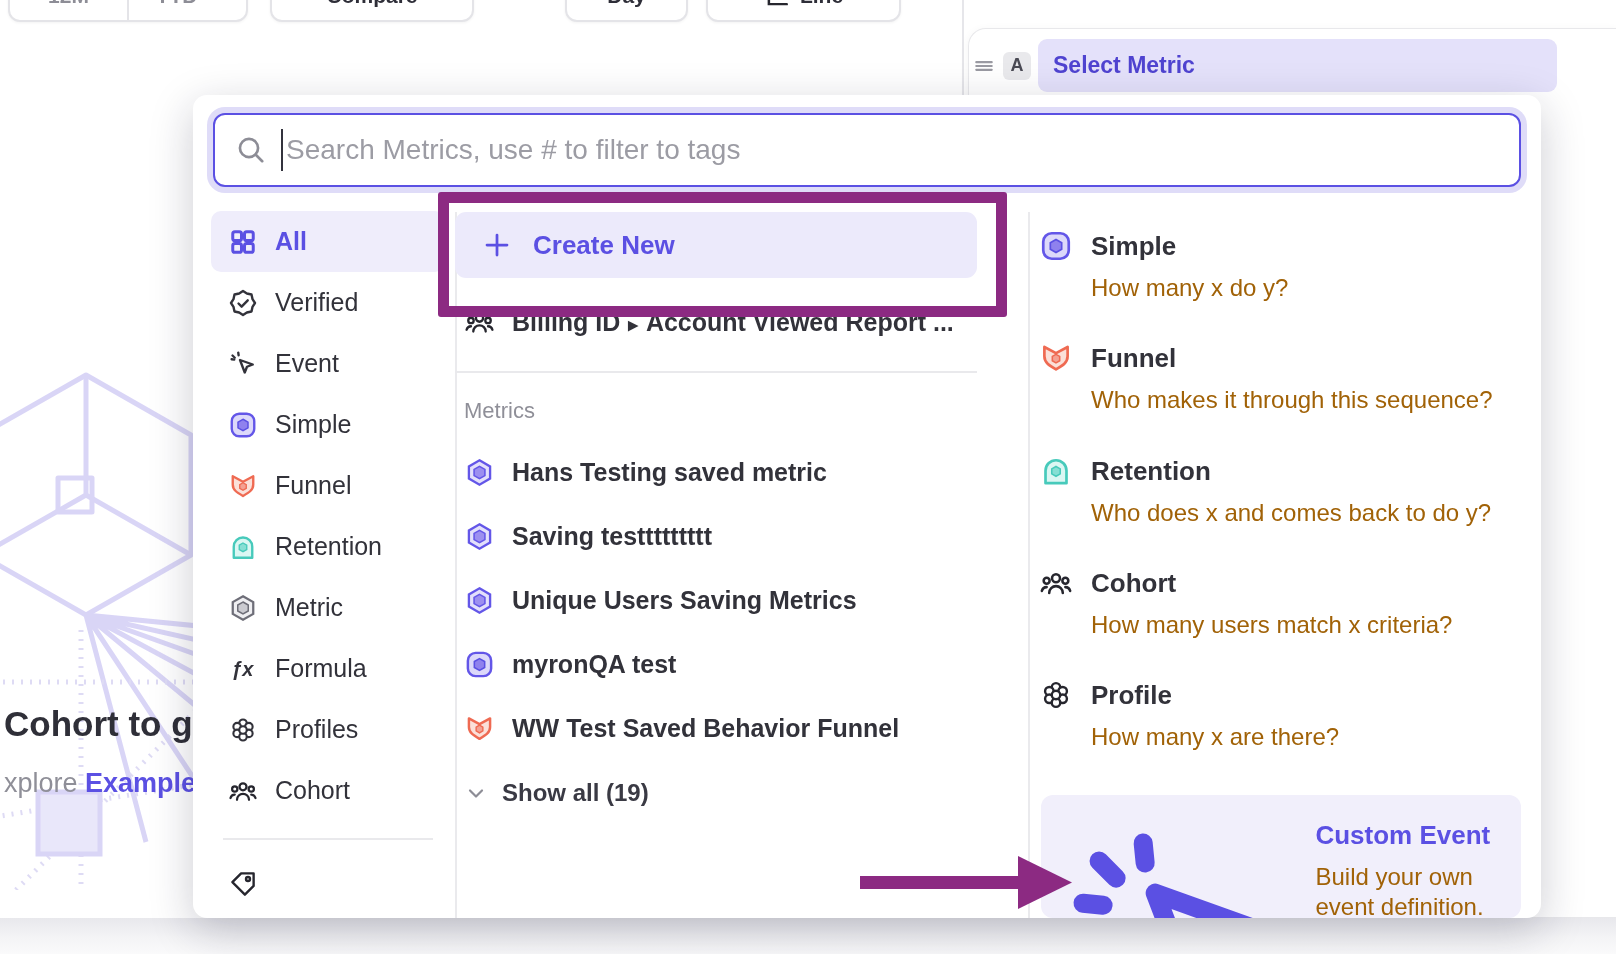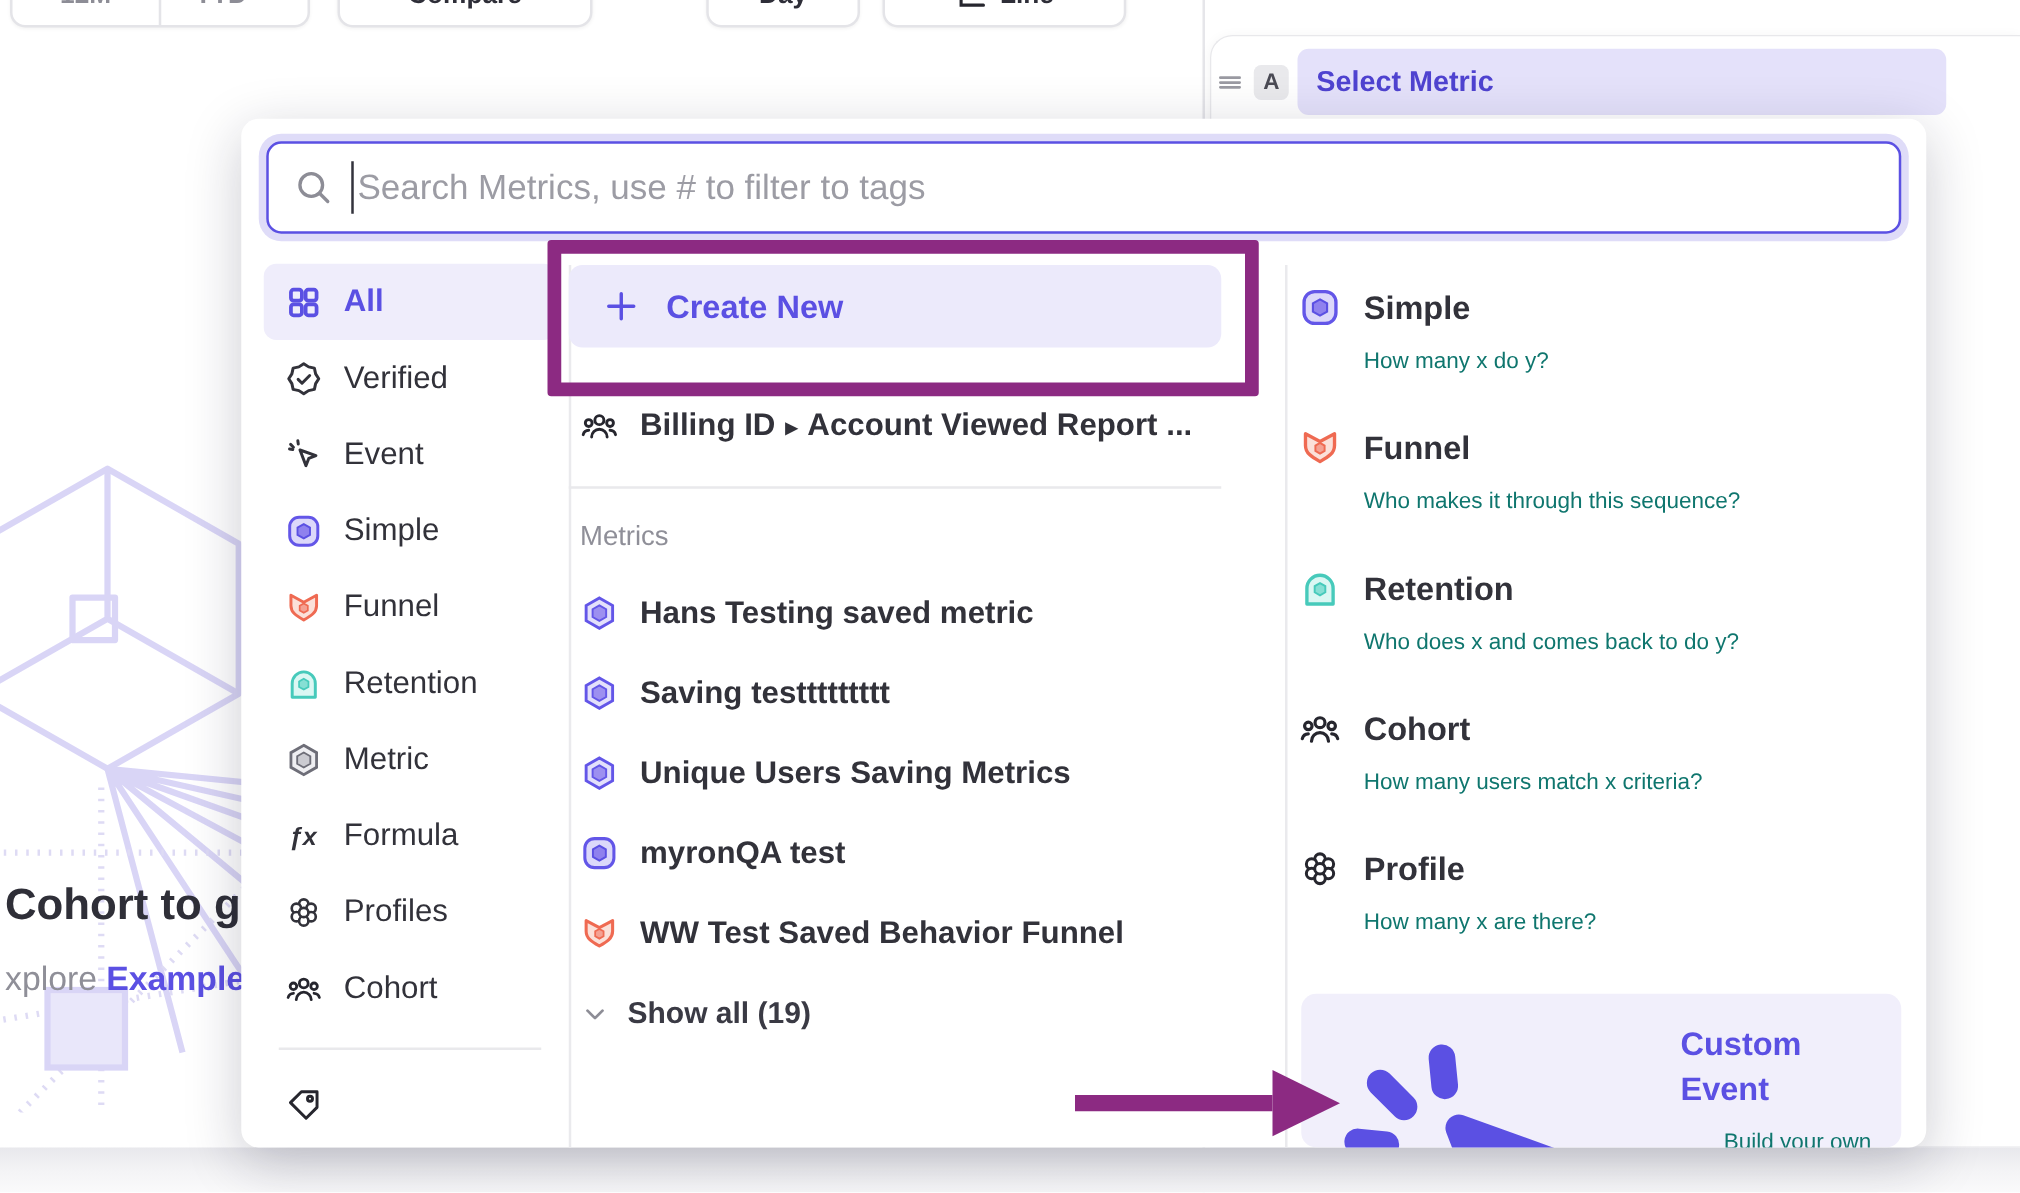--- a/index.html
+++ b/index.html
@@ -60,40 +60,40 @@
   .sidebar-divider { height:1.5px; background:#E9E9EC; margin:17px 12px 14px 12px; }
 
   
   .mid { position:absolute; left:262px; top:117px; width:530px; }
   .create-btn { width:522px; height:66px; background:#ECEAFB; border-radius:11px; display:flex; align-items:center;
     padding-left:27px; gap:21px; cursor:pointer; }
   .create-btn .plus { width:30px; height:30px; }
   .create-btn .clbl { font-size:26px; font-weight:700; color:#5B50E3; }
   .sec-heading { font-size:22px; font-weight:500; color:#8F8F98; padding-left:9px; }
   .recents-heading { margin-top:22px; }
-  .recent-row { margin-top:40px; height:44px; display:flex; align-items:center; gap:17px; padding-left:9px; cursor:pointer;text-align:right; }
+  .recent-row { margin-top:22px; height:44px; display:flex; align-items:center; gap:17px; padding-left:9px; cursor:pointer;text-align:right; }
   .recent-row .ricon { width:31px; height:31px; flex:0 0 auto; }
   .recent-text { font-size:25px; font-weight:600; color:#32323A; white-space:nowrap; }
   .recent-sep { font-size:19px; margin:0 8px; color:#32323A; }
   .mid-divider { height:1.5px; background:#E9E9EC; margin-top:27px; width:522px; }
   .metrics-heading { margin-top:25px; }
   .metric-list { margin-top:17px; }
   .metric-item { height:64px; display:flex; align-items:center; gap:17px; padding-left:9px; cursor:pointer; }
   .metric-item .micon { width:31px; height:31px; flex:0 0 auto; }
   .metric-item .mname { font-size:25px; font-weight:600; color:#32323A; white-space:nowrap; }
   .show-all { margin-top:12px; height:40px; display:flex; align-items:center; gap:14px; padding-left:9px; cursor:pointer; }
   .show-all .chev { width:24px; height:24px; }
   .show-all .salbl { font-size:24px; font-weight:600; color:#3A3A44; }
 
   
   .types { position:absolute; left:835px; top:0; width:493px; height:823px; }
   .type-row { position:absolute; left:11px; width:470px; display:flex; gap:18px; cursor:pointer; }
   .type-row .ticon { width:34px; height:34px; flex:0 0 auto; margin-top:1px; }
   .type-title { font-size:26px; font-weight:700; color:#32323A; line-height:36px; }
-  .type-desc { font-size:18px; font-weight:400; color:#0f766e; margin-top:9px; line-height:30px;text-align:right; }
+  .type-desc { font-size:24px; font-weight:400; color:#a16207; margin-top:9px; line-height:30px; }
   .type-highlight { position:absolute; left:13px; top:700px; width:480px; height:123px; background:#F1EFFB; border-radius:12px; }
   .type-highlight .type-row-inner { position:absolute; left:16px; top:22px; display:flex; gap:18px; width:440px; cursor:pointer; }
   .type-highlight .type-title { color:#5B50E3; }
 
   
   .annot-rect { position:absolute; left:438px; top:192px; width:569px; height:125px; border:11px solid #8C2A82;
     border-radius:3px; z-index:40; pointer-events:none; }
   .annot-arrow { position:absolute; left:860px; top:852px; z-index:40; pointer-events:none; }
 </style>
 </head>

